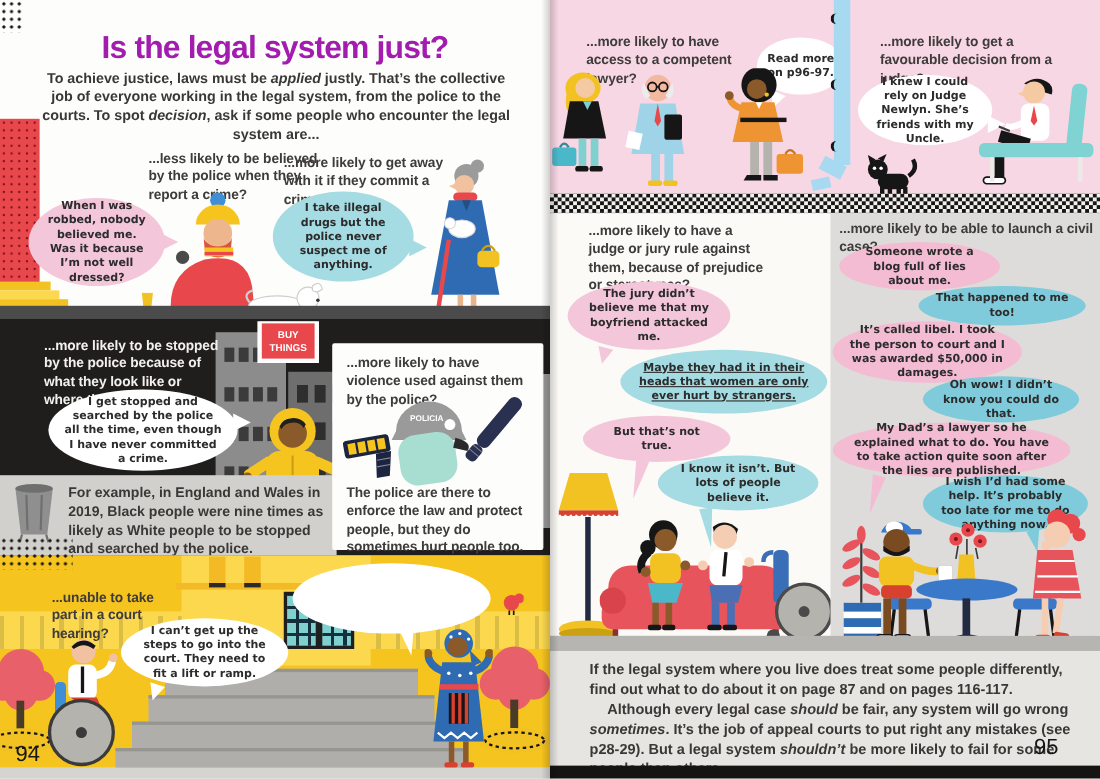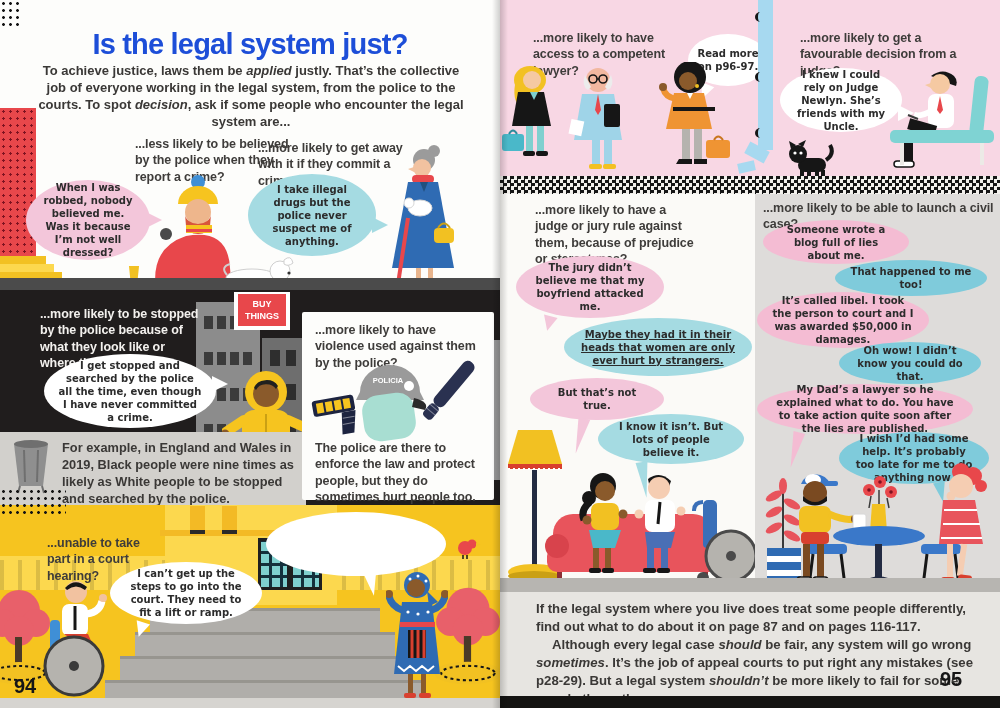--- a/index.html
+++ b/index.html
@@ -17,34 +17,34 @@
   .t-down{bottom:-13px;border-width:15px 7px 0 7px;border-top-color:var(--bb,#fff);}
   .t-down-long{bottom:-34px;border-width:36px 6px 0 6px;border-top-color:var(--bb,#fff);}
   .checker{background-color:#ddd;background:repeating-conic-gradient(#161616 0% 25%,#f2f0ec 0% 50%) 0 0/7px 7px;}
   .dots{background-image:radial-gradient(#141414 1.3px,transparent 1.5px);background-size:7px 7px;}
   .court-window{background-color:#7fd0cf;border:3px solid #1f1f1f;
      background-image:repeating-linear-gradient(0deg,transparent 0 9px,#14303c 9px 12px),
                       repeating-linear-gradient(90deg,transparent 0 8px,#14303c 8px 11px);}
   .step{background:#b0aeaa;border-top:3px solid #97958f;}
   .factext{font-weight:600;font-size:12.8px;line-height:1.34;color:#3a3836;}
   .footer-text{font-weight:600;font-size:13.2px;line-height:1.36;color:#3a3836;}
-  .pagenum{font-weight:700;font-size:20px;color:#161616;}
+  .pagenum{font-weight:400;font-size:20px;color:#161616;}
   i{font-style:italic;}
 </style>
 </head>
 <body>
 
 <div id="canvas">
 
   <div class="abs" style="left:0;top:0;width:500px;height:708px;background:#fdfdfb;">
 
     <div class="abs dots" style="left:0;top:0;width:20px;height:30px;"></div>
-    <div class="abs" style="left:40px;top:28px;width:420px;text-align:center;font-size:29px;font-weight:800;letter-spacing:-0.8px;color:#1d4ed8;">Is the legal system just?</div>
+    <div class="abs" style="left:40px;top:28px;width:420px;text-align:center;font-size:29px;font-weight:800;letter-spacing:-0.8px;color:#a21caf;">Is the legal system just?</div>
     <div class="abs" style="left:32px;top:62px;width:438px;text-align:center;font-size:13px;font-weight:600;line-height:1.32;color:#3a3836;">
-      <span>To achieve justice, laws them be </span><i>applied</i><span> justly. That’s the collective job of everyone working in the legal system, from the police to the courts. To spot </span><i>decision</i><span>, ask if some people who encounter the legal system are...</span>
+      <span>To achieve justice, laws must be </span><i>applied</i><span> justly. That’s the collective job of everyone working in the legal system, from the police to the courts. To spot </span><i>decision</i><span>, ask if some people who encounter the legal system are...</span>
     </div>
 
     <div class="abs" style="left:0;top:108px;width:36px;height:150px;background:#e8474b;background-image:radial-gradient(#7e1220 1.2px,transparent 1.4px);background-size:7px 7px;"></div>
     <div class="abs" style="left:0;top:256px;width:46px;height:8px;background:#f2c122;"></div>
     <div class="abs" style="left:0;top:264px;width:54px;height:8px;background:#fcd84e;"></div>
     <div class="abs" style="left:0;top:272px;width:62px;height:8px;background:#f2c122;"></div>
 
     <div class="abs q" style="left:135px;top:136px;width:165px;">...less likely to be believed by the police when they report a crime?</div>
     <div class="abs q" style="left:258px;top:140px;width:150px;">...more likely to get away with it if they commit a crime?</div>
 

